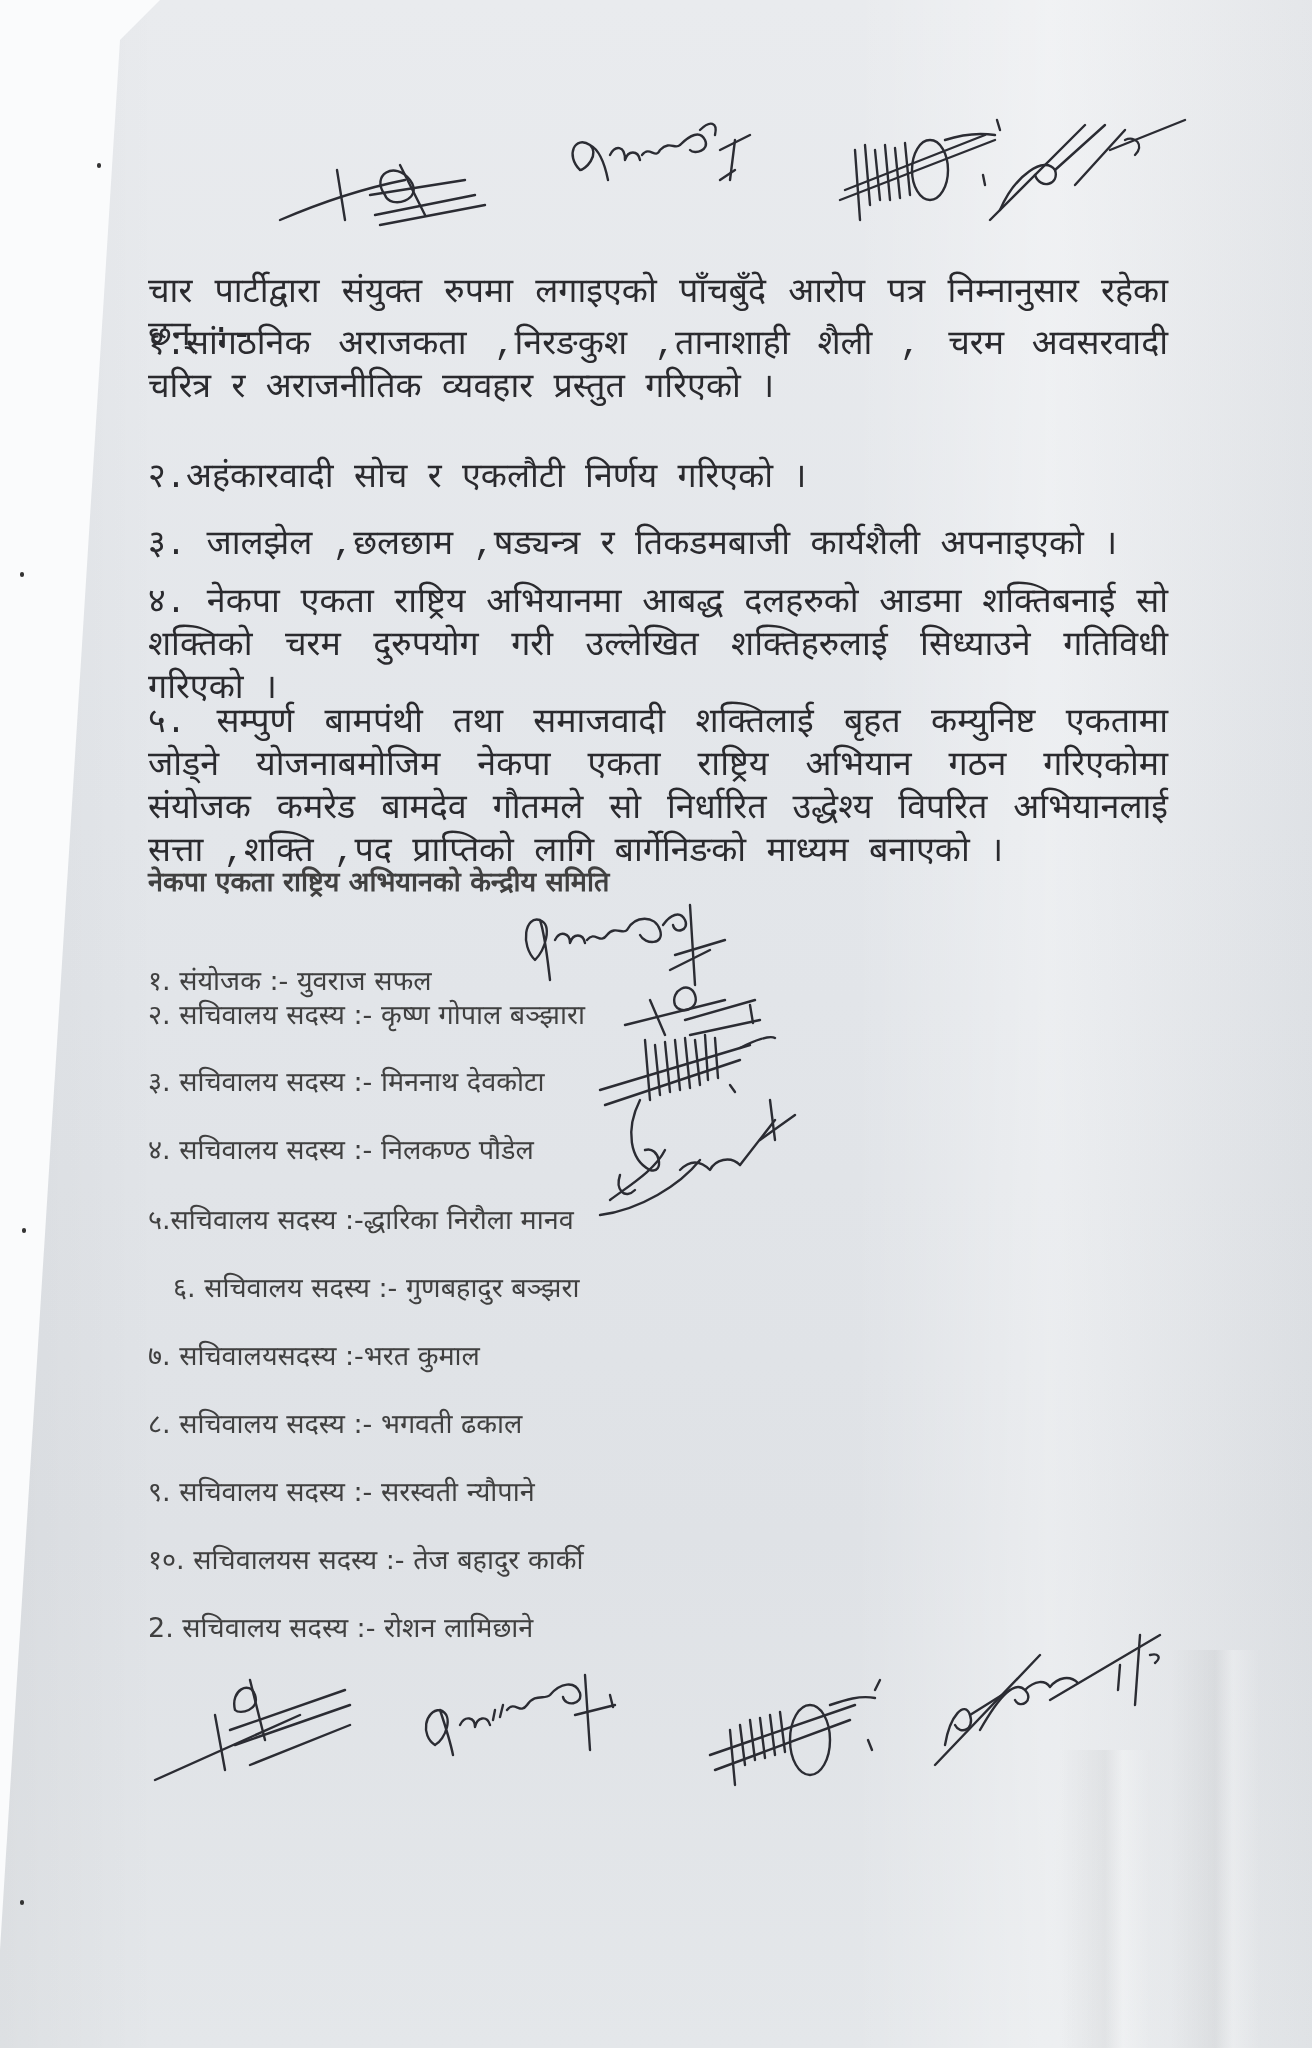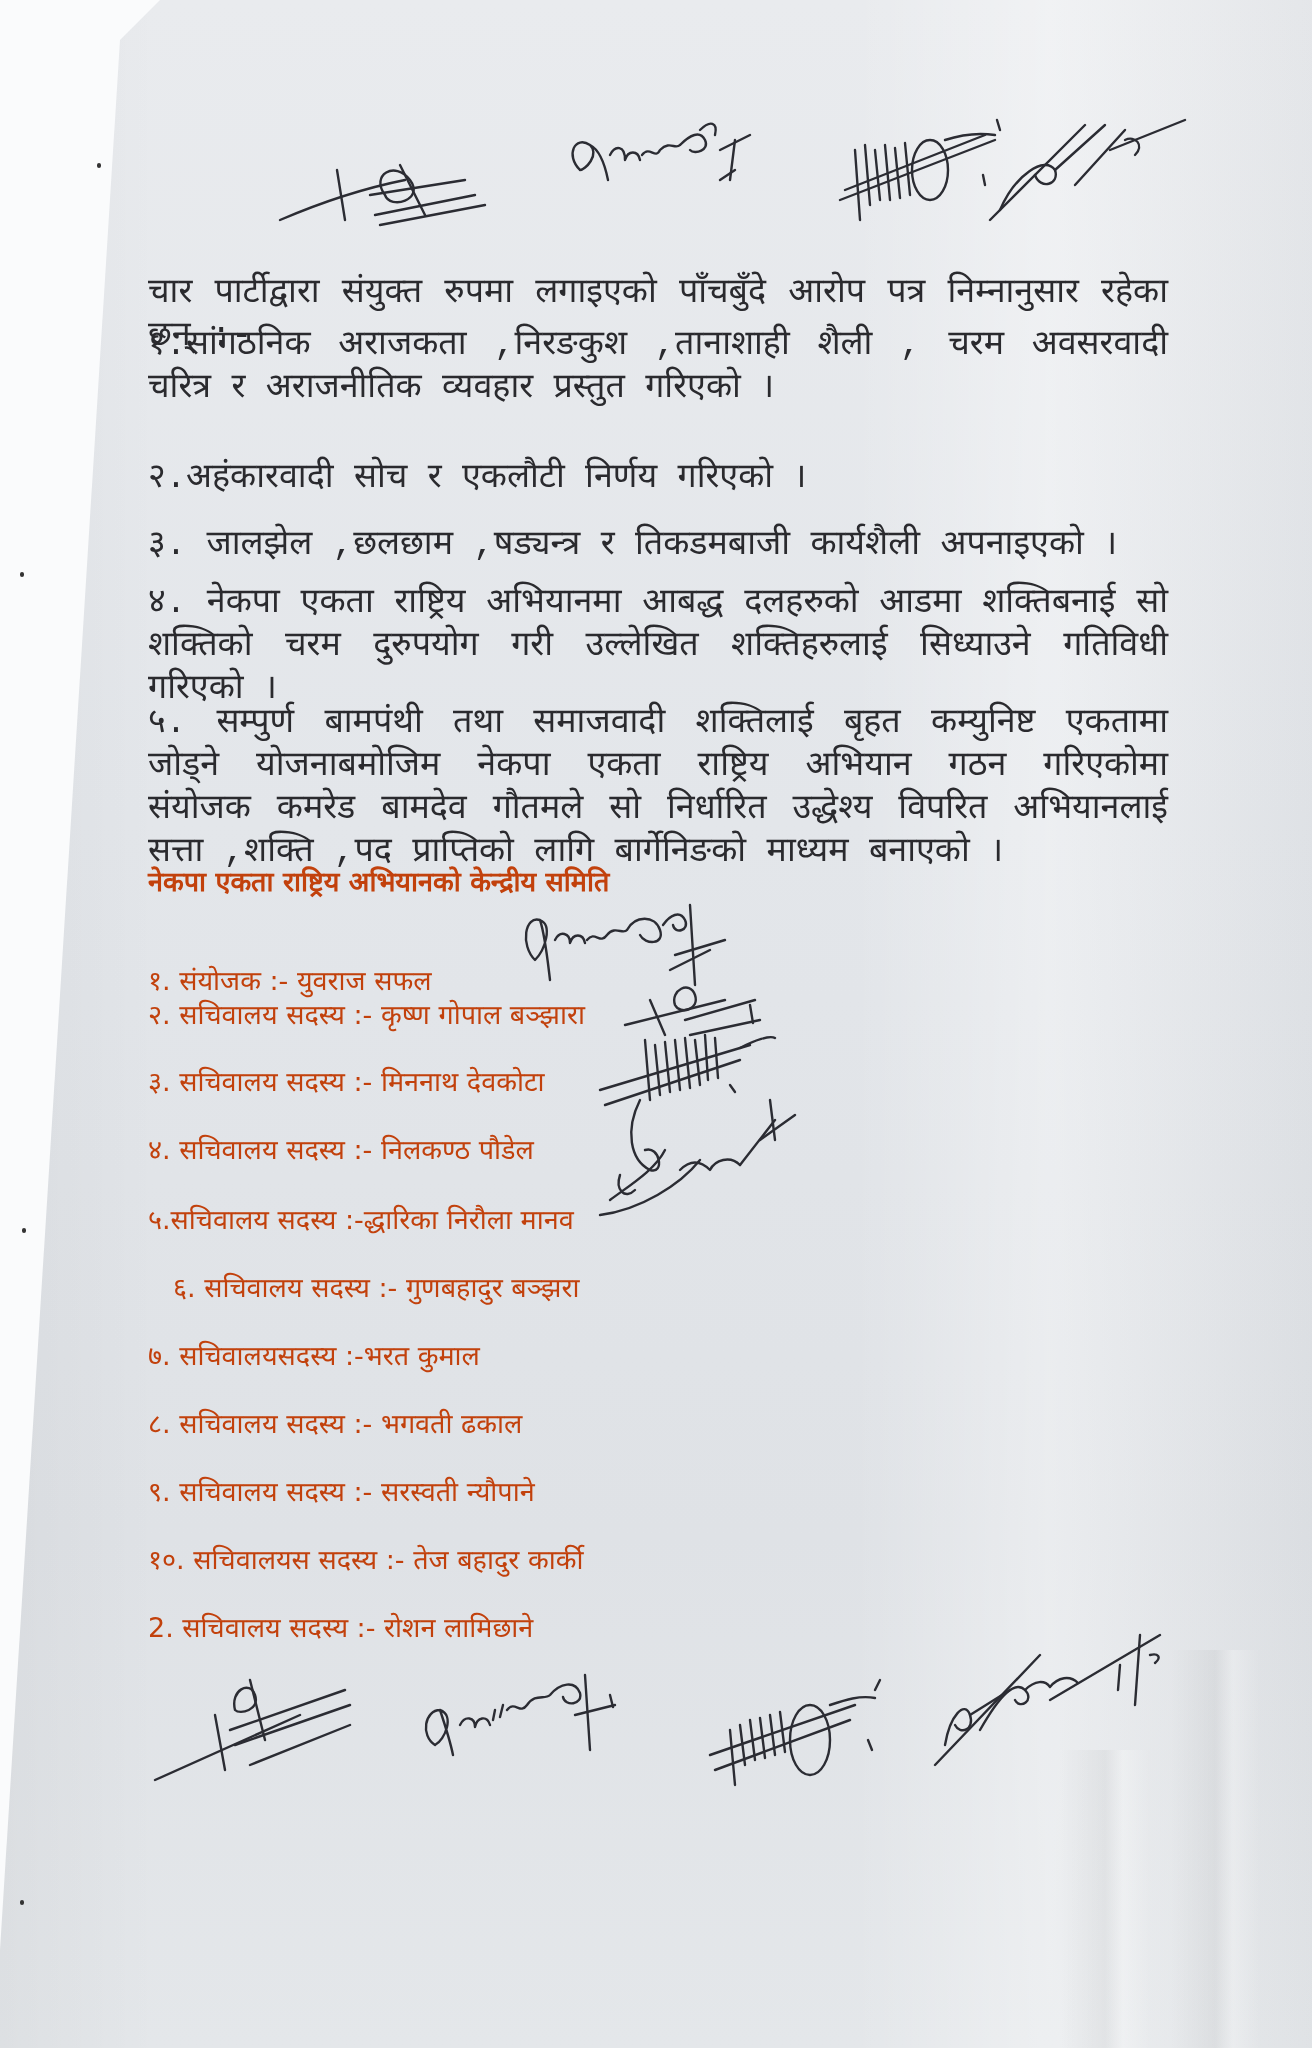--- a/index.html
+++ b/index.html
@@ -49,21 +49,21 @@
       text-align: justify;
       margin-top: 14px;
     }
     .heading {
       font-weight: bold;
       font-size: 26px;
     }
     .member {
       position: absolute;
       left: 148px;
-      color: #c2410c;
+      color: #404040;
       font-size: 27px;
       white-space: nowrap;
       font-family: "DejaVu Sans", sans-serif;
     }
     .sig {
       position: absolute;
       overflow: visible;
     }
     .sig path, .sig ellipse, .sig line {
       fill: none;

